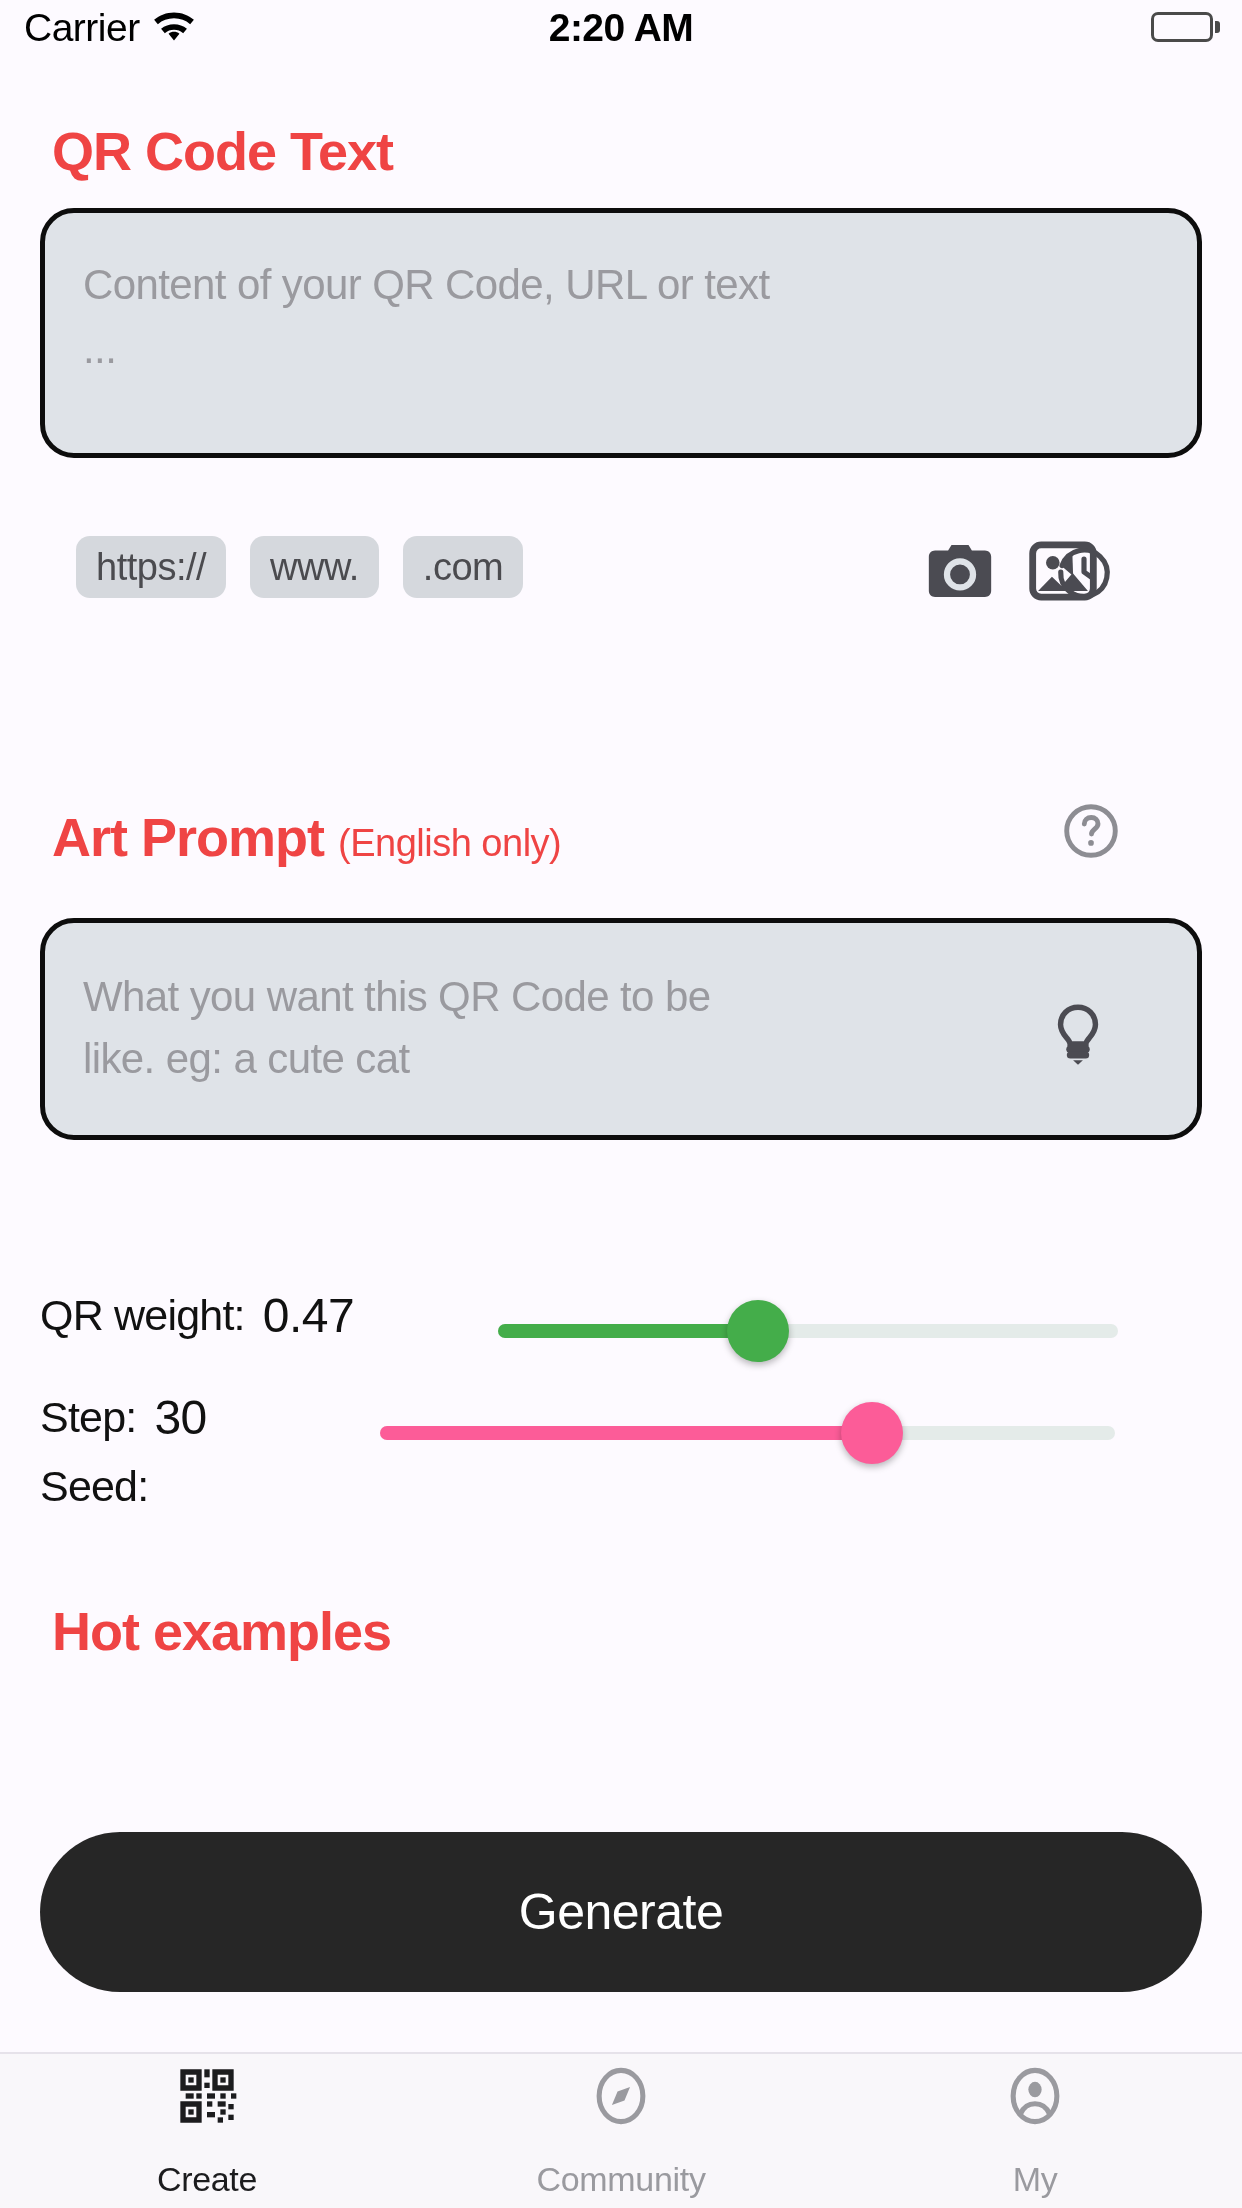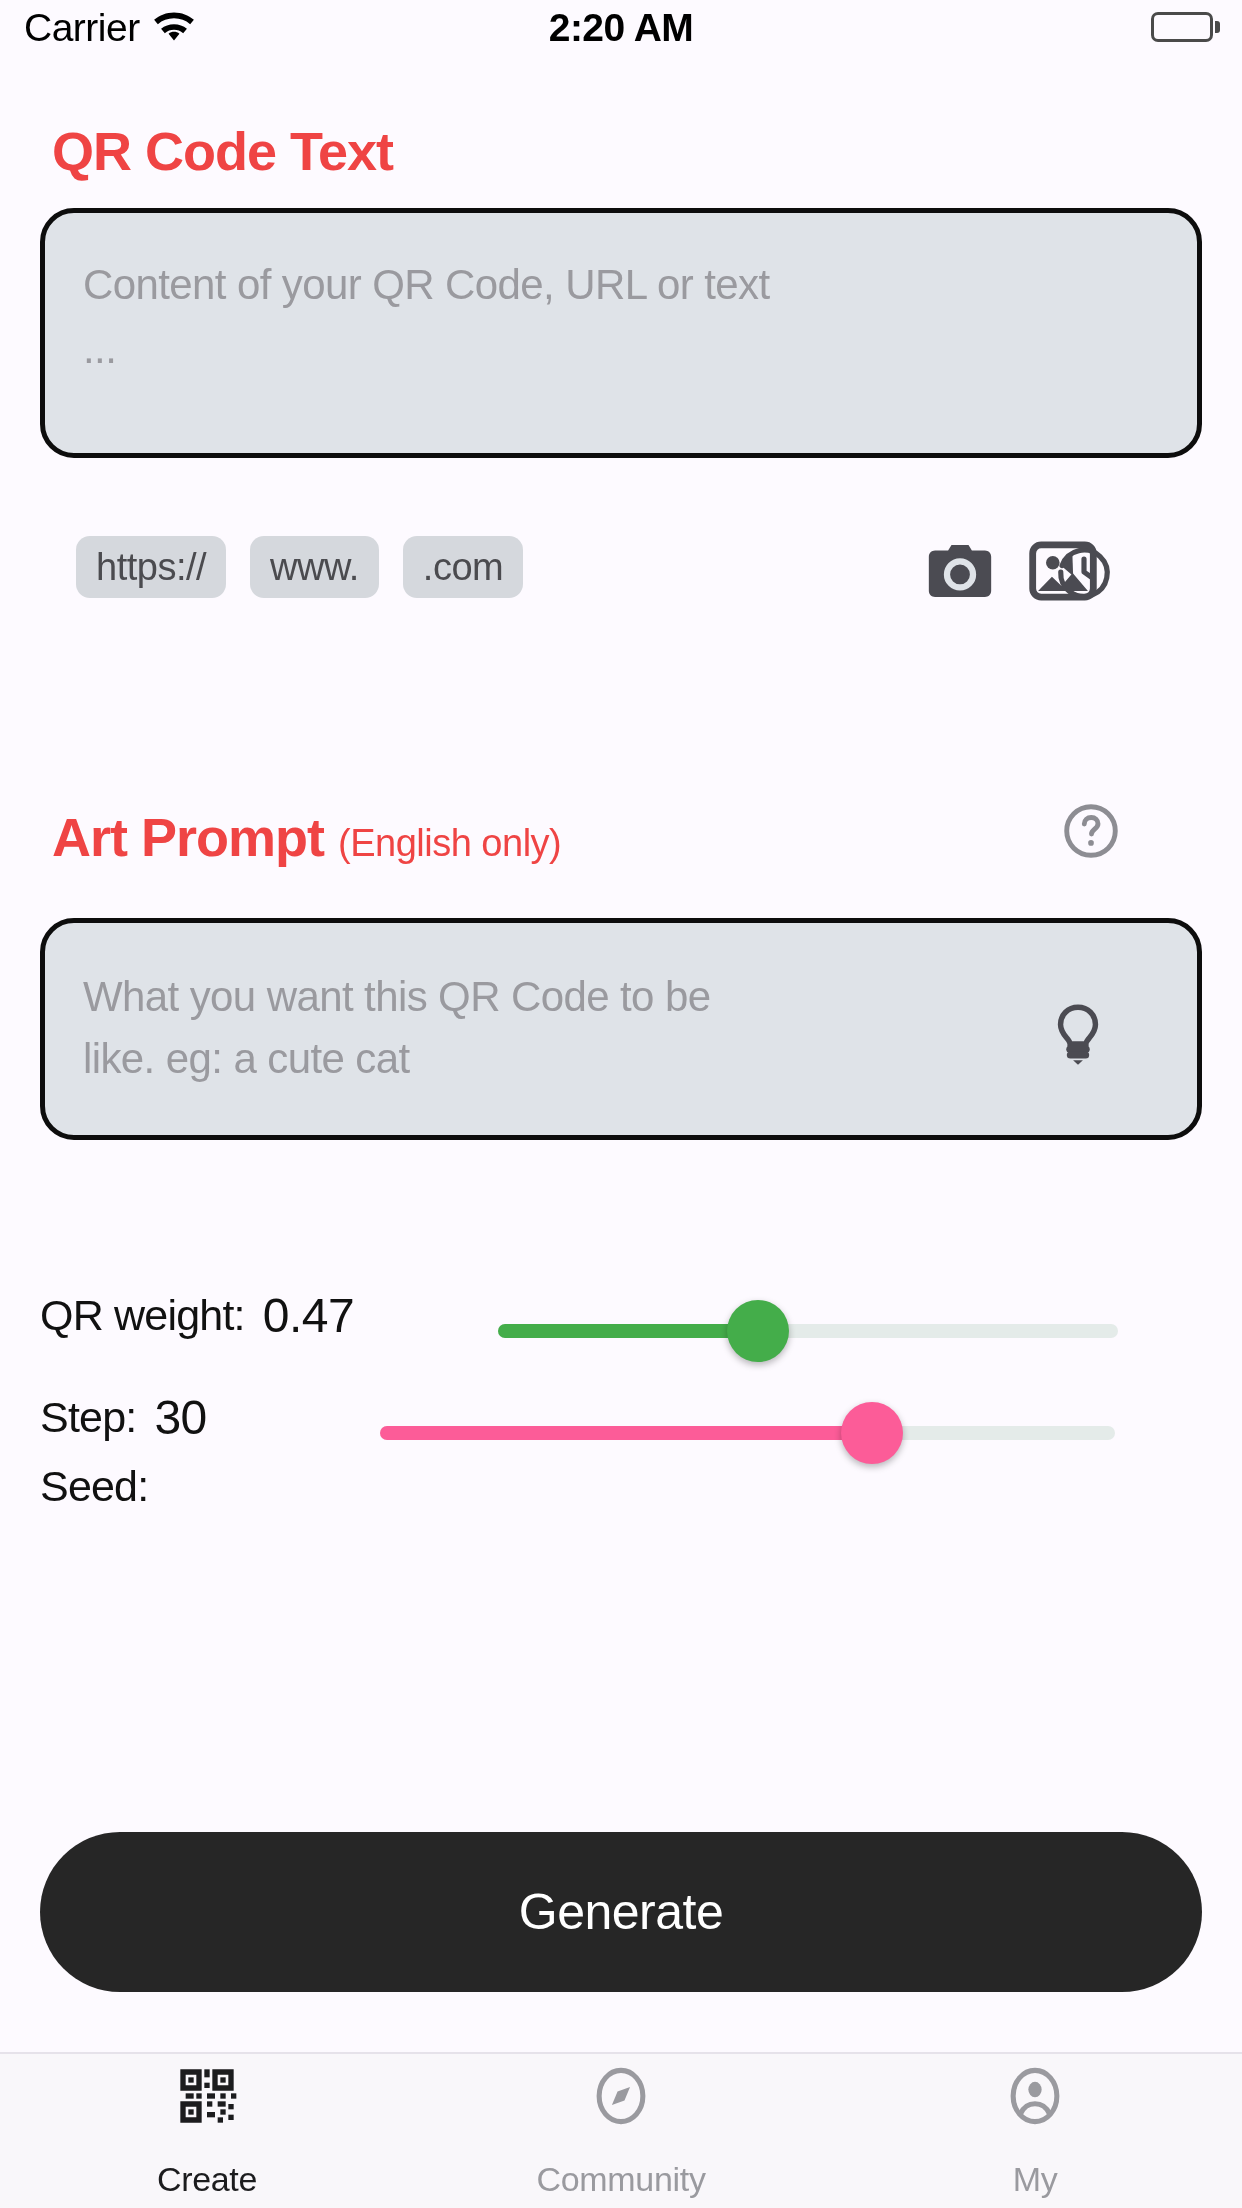--- a/index.html
+++ b/index.html
@@ -188,20 +188,21 @@
     <div class="track" style="left:0; top:24px; width:735px;"></div>
     <div class="track-fill" id="step-fill" style="left: 0px; top: 24px; background: rgb(252, 92, 152); width: 492.45px;"></div>
     <div class="thumb" id="step-thumb" style="top: 0px; background: rgb(252, 92, 152); left: 461.45px;"></div>
   </div>
 
   <div class="slider-row" style="left:40px; top:1462px;">
     <span class="slider-label">Seed:</span>
     <span class="slider-value" style="margin-left:18px;"></span>
   </div>
 
+  <div class="section-title" style="top:1600px;">Hot examples</div>
 
   <div class="generate">Generate</div>
 
   <div class="tabbar">
 
     <div class="tab active">
       <span>
         <svg width="64" height="64" viewBox="0 0 24 24" fill="#1c1c1e">
           <path d="M2 2h8v8H2V2zm2 2v4h4V4H4z"></path>
           <rect x="5" y="5" width="2" height="2"></rect>

